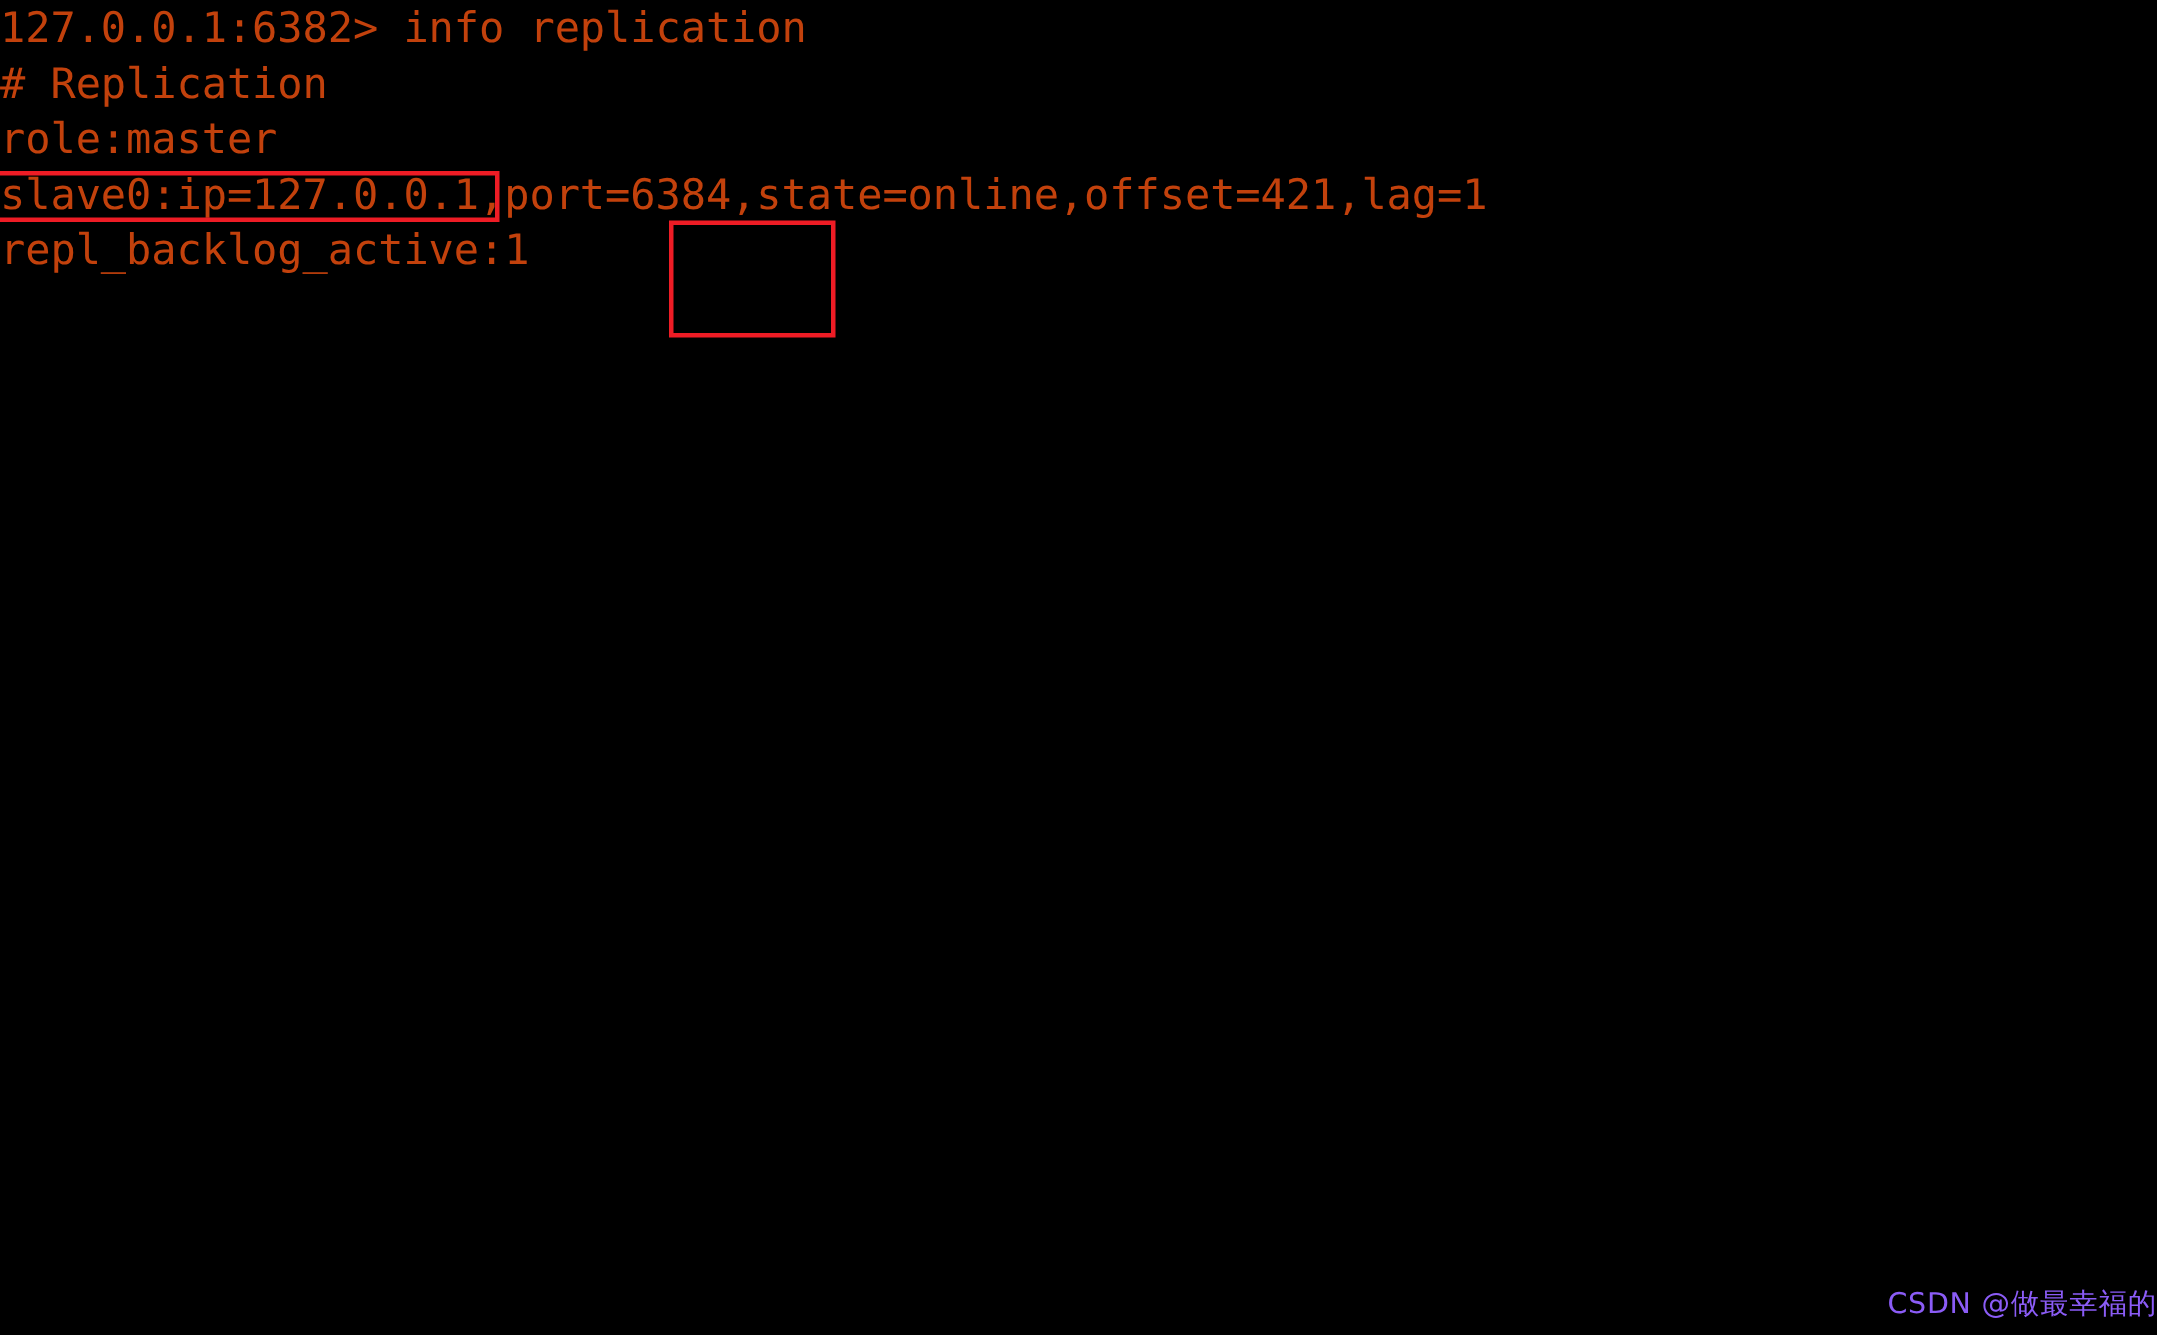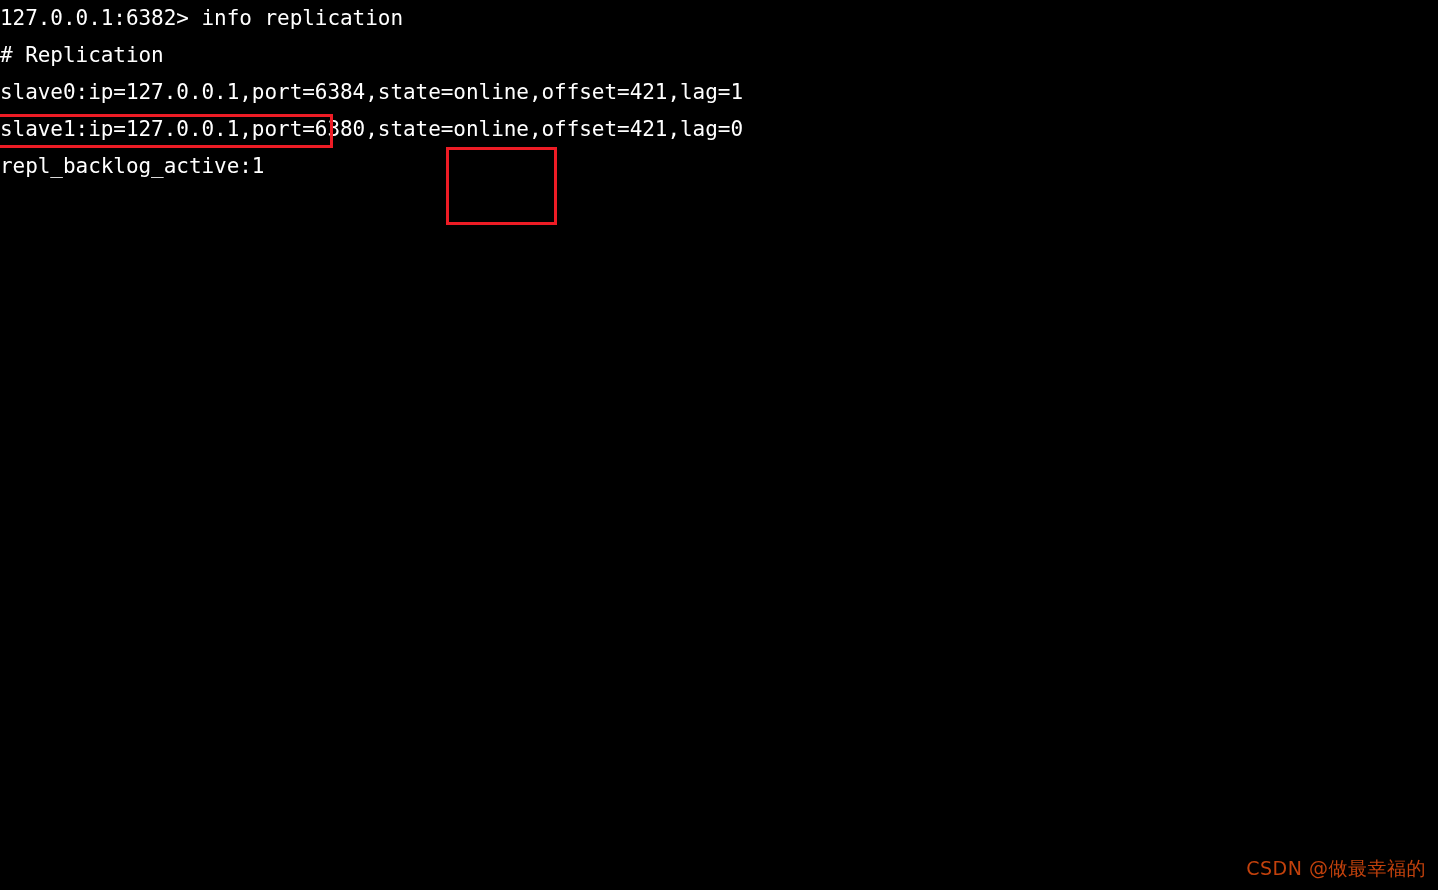--- a/index.html
+++ b/index.html
@@ -20,24 +20,24 @@
     background: #000000;
   }
   #console-output {
     position: absolute;
     left: 0px;
     top: 0px;
     width: 1438px;
   }
   .term-line {
     font-family: "DejaVu Sans Mono", monospace;
-    font-size: 21px;
+    font-size: 28px;
     line-height: 37px;
     height: 37px;
-    color: #ffffff;
+    color: #c2410c;
     white-space: pre;
     letter-spacing: -0.05px;
     margin: 0;
     padding: 0;
   }
   .cursor-block {
     display: inline-block;
     width: 17px;
     height: 28px;
     background: #00ff00;
@@ -58,40 +58,40 @@
     height: 34px;
   }
   #hl-slave-ports {
     left: 446px;
     top: 147px;
     width: 111px;
     height: 78px;
   }
   #watermark {
     position: absolute;
-    right: 12px;
+    right: 0;
     bottom: 8px;
     font-family: "DejaVu Sans", sans-serif;
     font-size: 19px;
-    color: #c2410c;
+    color: #8b5cf6;
     white-space: pre;
     letter-spacing: 0.5px;
     margin-top: 32px;
   }
 </style>
 </head>
 <body>
 
 <div id="terminal">
 
   <div id="console-output">
     <div class="term-line">127.0.0.1:6382&gt; info replication</div>
     <div class="term-line"># Replication</div>
+    <div class="term-line">role:master</div>
     <div class="term-line">slave0:ip=127.0.0.1,port=6384,state=online,offset=421,lag=1</div>
-    <div class="term-line">slave1:ip=127.0.0.1,port=6380,state=online,offset=421,lag=0</div>
     <div class="term-line">repl_backlog_active:1</div>
   </div>
 
   <div class="highlight-box" id="hl-connected-slaves"></div>
   <div class="highlight-box" id="hl-slave-ports"></div>
 
   <div id="watermark">CSDN @做最幸福的</div>
 
 </div>
 

